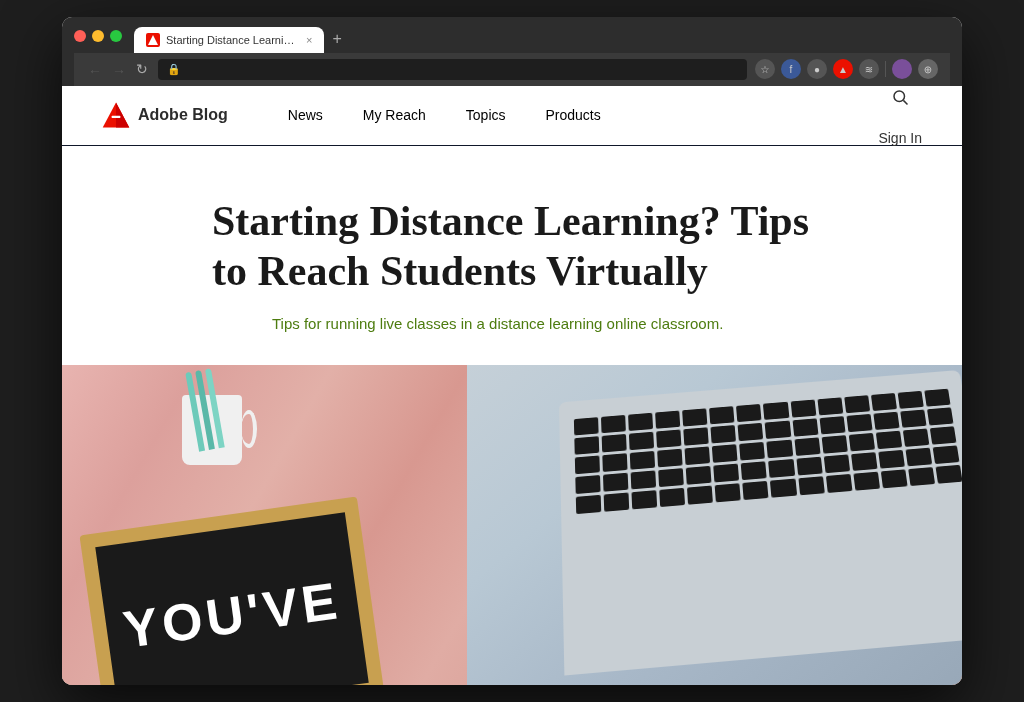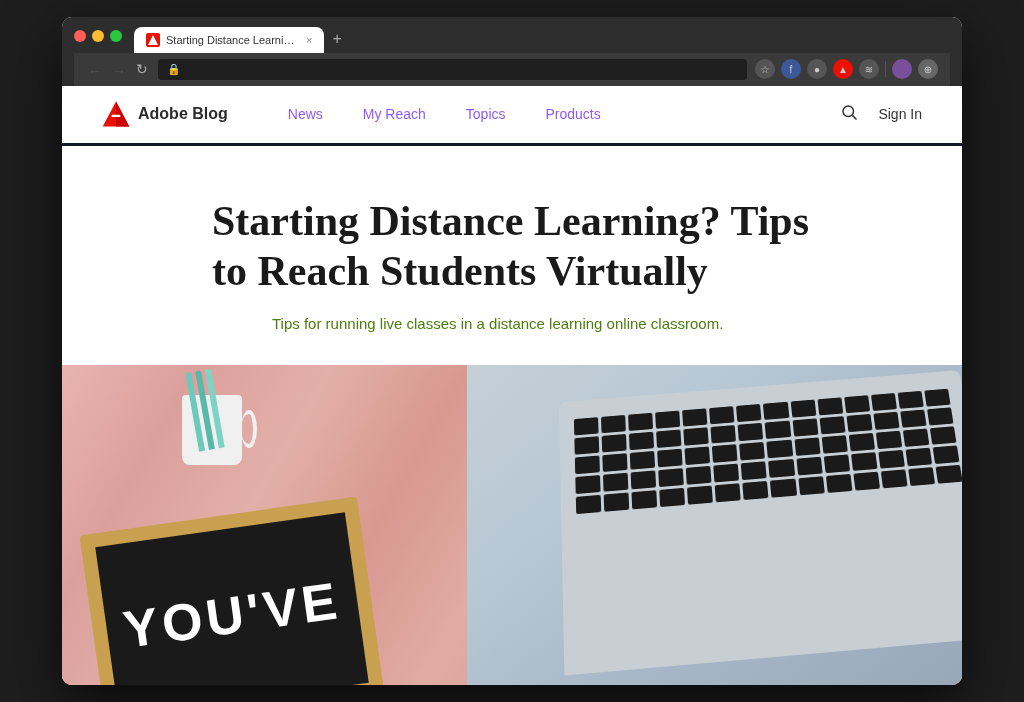--- a/index.html
+++ b/index.html
@@ -180,21 +180,21 @@
     }
 
     
     .website {
       background: #fff;
     }
 
     
     .site-nav {
       background: #fff;
-      border-bottom: 3px solid #0f172a;
+      border-bottom: 1px solid #0f172a;
       padding: 0 40px;
       display: flex;
       align-items: center;
       height: 60px;
       gap: 0;
     }
 
     .site-logo {
       display: flex;
       align-items: center;
@@ -219,21 +219,21 @@
 
     .nav-links {
       display: flex;
       align-items: center;
       flex: 1;
       gap: 0;
     }
 
     .nav-link {
       font-size: 14px;
-      color: #8b5cf6;
+      color: #000000;
       text-decoration: none;
       padding: 8px 20px;
       height: 67px;
       display: flex;
       align-items: center;
       cursor: pointer;
       white-space: nowrap;
       position: relative;
     }
 
@@ -245,20 +245,21 @@
       right: 0;
       height: 2px;
       background: transparent;
     }
 
     .nav-actions {
       display: flex;
       align-items: center;
       gap: 16px;
       margin-left: auto;
+      flex-direction: column;
     }
 
     .search-icon-btn {
       background: none;
       border: none;
       cursor: pointer;
       color: #333;
       font-size: 16px;
       padding: 4px;
     }

